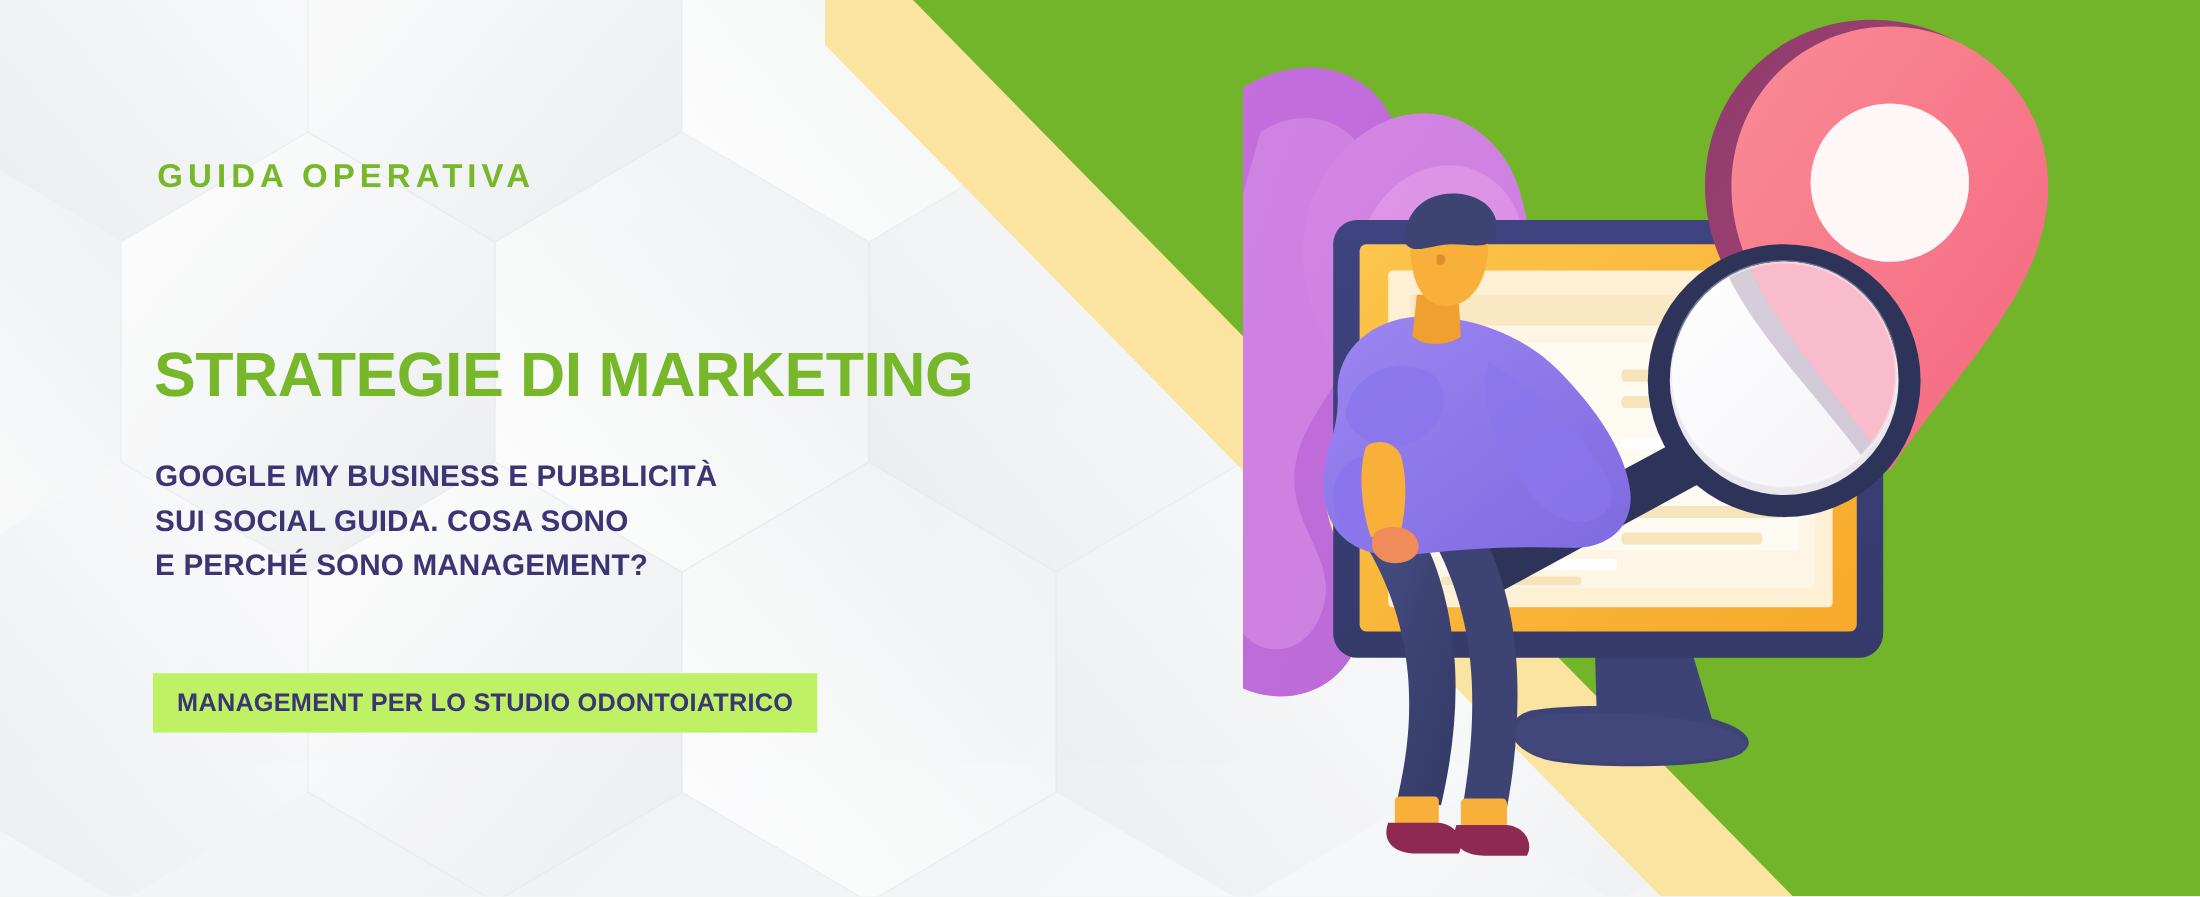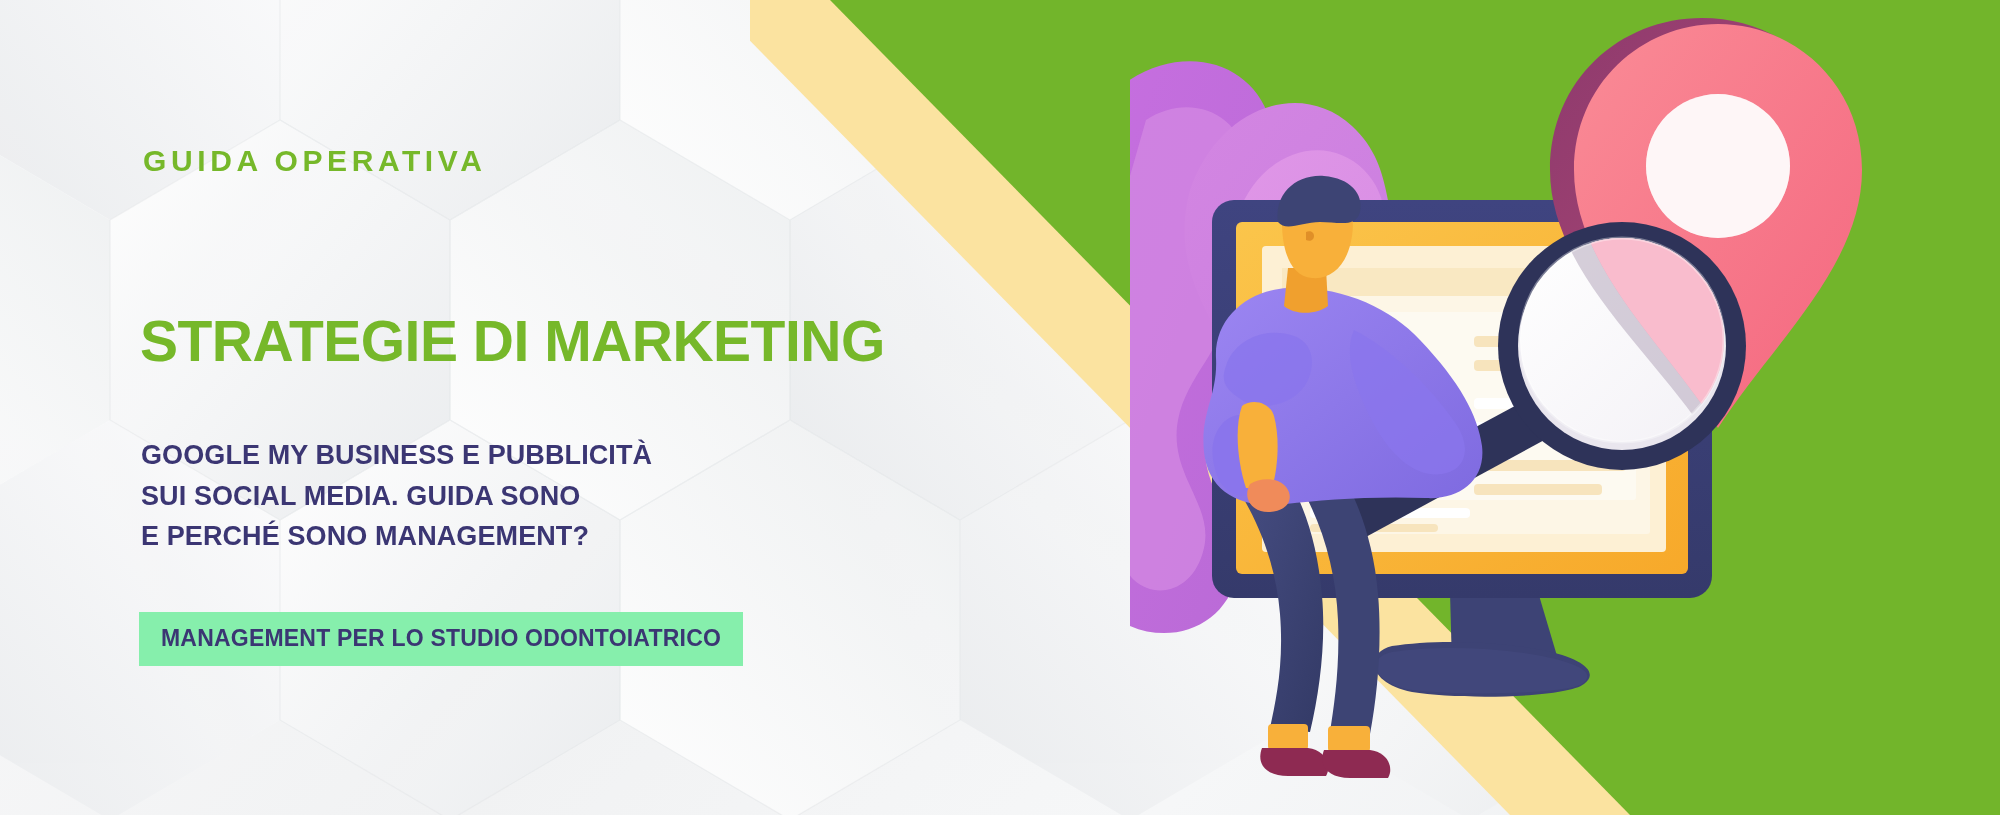--- a/index.html
+++ b/index.html
@@ -29,28 +29,28 @@
     font-size:30px;font-weight:700;letter-spacing:4.6px;
     color:#76b82a;line-height:1;white-space:nowrap;
   }
   .headline{
     position:absolute;left:140px;top:272px;
     font-size:57px;font-weight:700;color:#76b82a;
     line-height:1.12;letter-spacing:-0.5px;white-space:nowrap;
   }
   .headline .l2{display:block;}
   .subhead{
-    position:absolute;left:141px;top:435px;
+    position:absolute;left:141px;top:413px;
     font-size:27px;font-weight:700;color:#3b3673;
     line-height:1.5;letter-spacing:0.1px;white-space:nowrap;
   }
   .subhead span{display:block;}
   .badge{
     position:absolute;left:139px;top:612px;
-    background:#86efac;color:#3b3673;
+    background:#bef264;color:#3b3673;
     font-size:23px;font-weight:700;letter-spacing:0.2px;
     padding:15px 22px 16px 22px;white-space:nowrap;line-height:1;
   }
 
   
   .illus{position:absolute;left:1130px;top:0px;width:870px;height:815px;}
   .illus svg{display:block;width:100%;height:100%;}
 </style>
 </head>
 <body>
@@ -300,20 +300,20 @@
 
   <div class="content">
     <div class="eyebrow">GUIDA OPERATIVA</div>
 
     <h1 class="headline">
       <span class="l1">STRATEGIE DI MARKETING</span>
     </h1>
 
     <div class="subhead">
       <span>GOOGLE MY BUSINESS E PUBBLICITÀ</span>
-      <span>SUI SOCIAL MEDIA. GUIDA SONO</span>
+      <span>SUI SOCIAL GUIDA. COSA SONO</span>
       <span>E PERCHÉ SONO MANAGEMENT?</span>
     </div>
 
     <div class="badge">MANAGEMENT PER LO STUDIO ODONTOIATRICO</div>
   </div>
 
 </div>
 
 </body></html>

